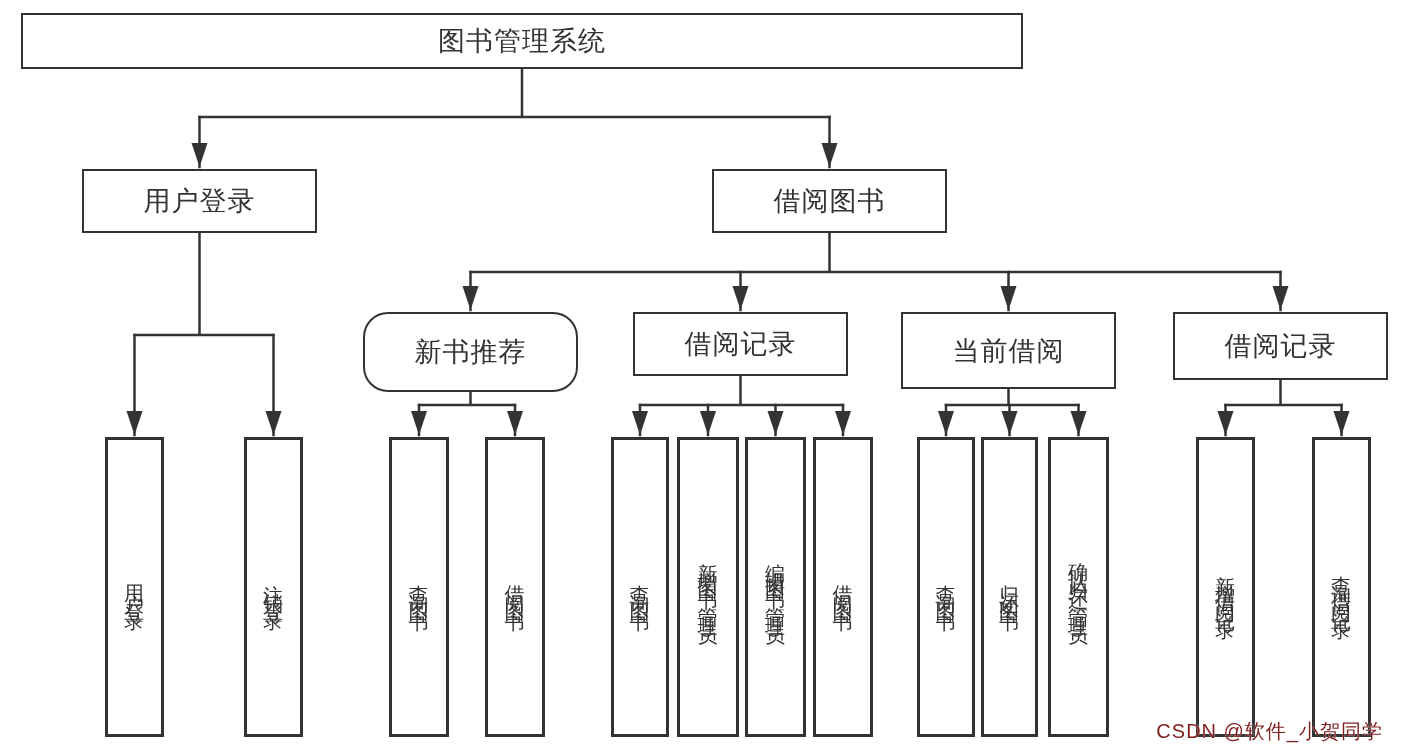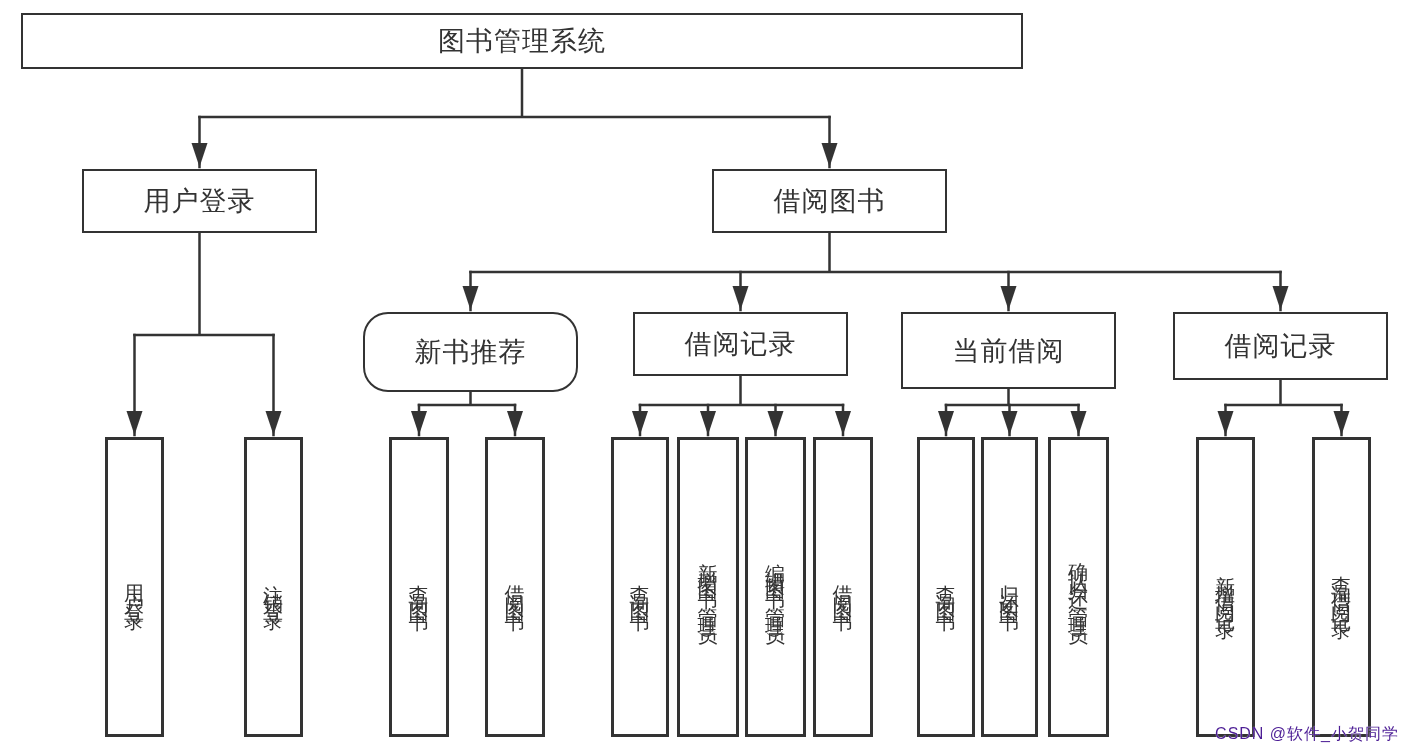--- a/index.html
+++ b/index.html
@@ -41,24 +41,24 @@
   .node.v {
     border-width: 3px;
     writing-mode: vertical-rl;
     text-orientation: mixed;
     font-size: 20px;
     letter-spacing: 9px;
     line-height: 1.1;
   }
   .watermark {
     position: absolute;
-    right: 6px;
+    right: 22px;
     bottom: 2px;
-    font-size: 16px;
-    color: #4c1d95;
+    font-size: 20px;
+    color: #7f1d1d;
     letter-spacing: 1px;
     white-space: nowrap;
     z-index: 5;
     text-shadow: 0 0 1px #ffffff;
   }
 </style>
 </head>
 <body>
 
 <div class="canvas">

